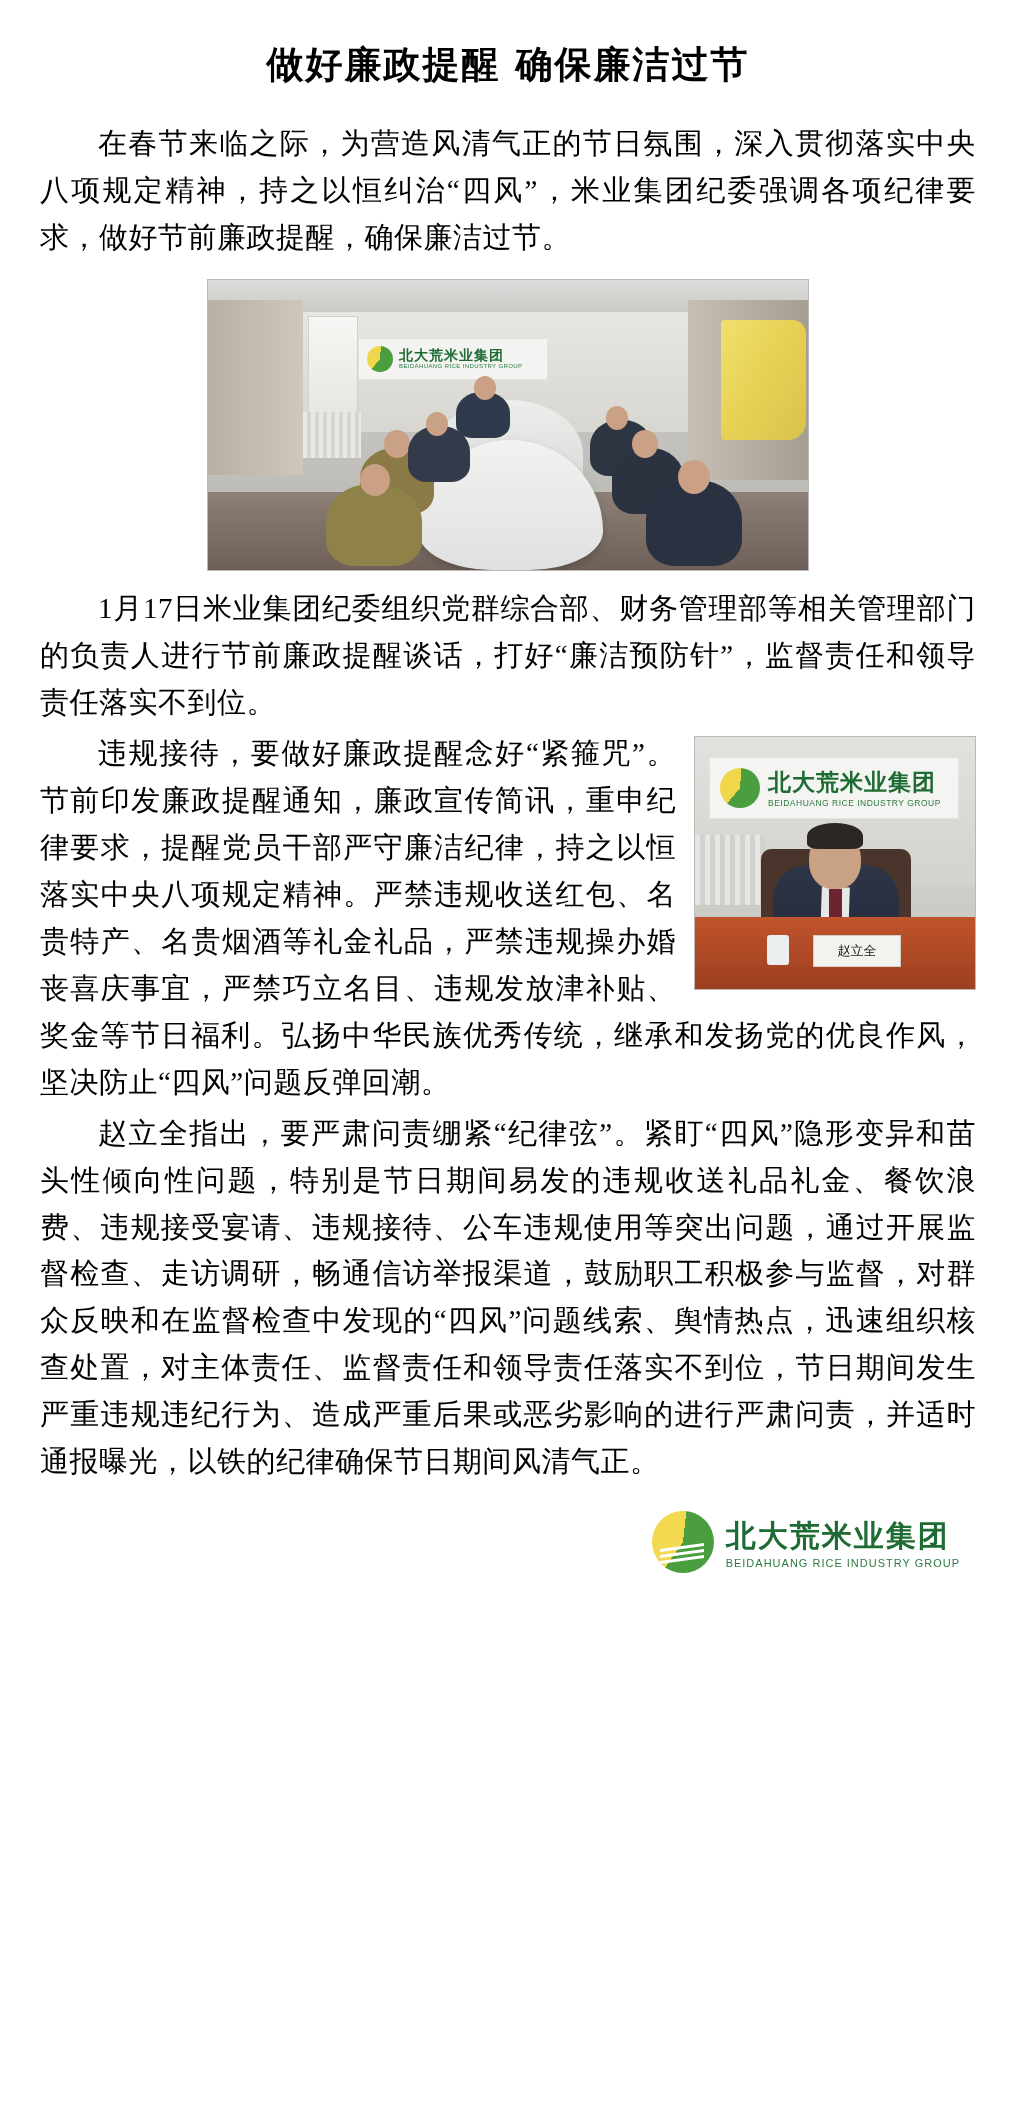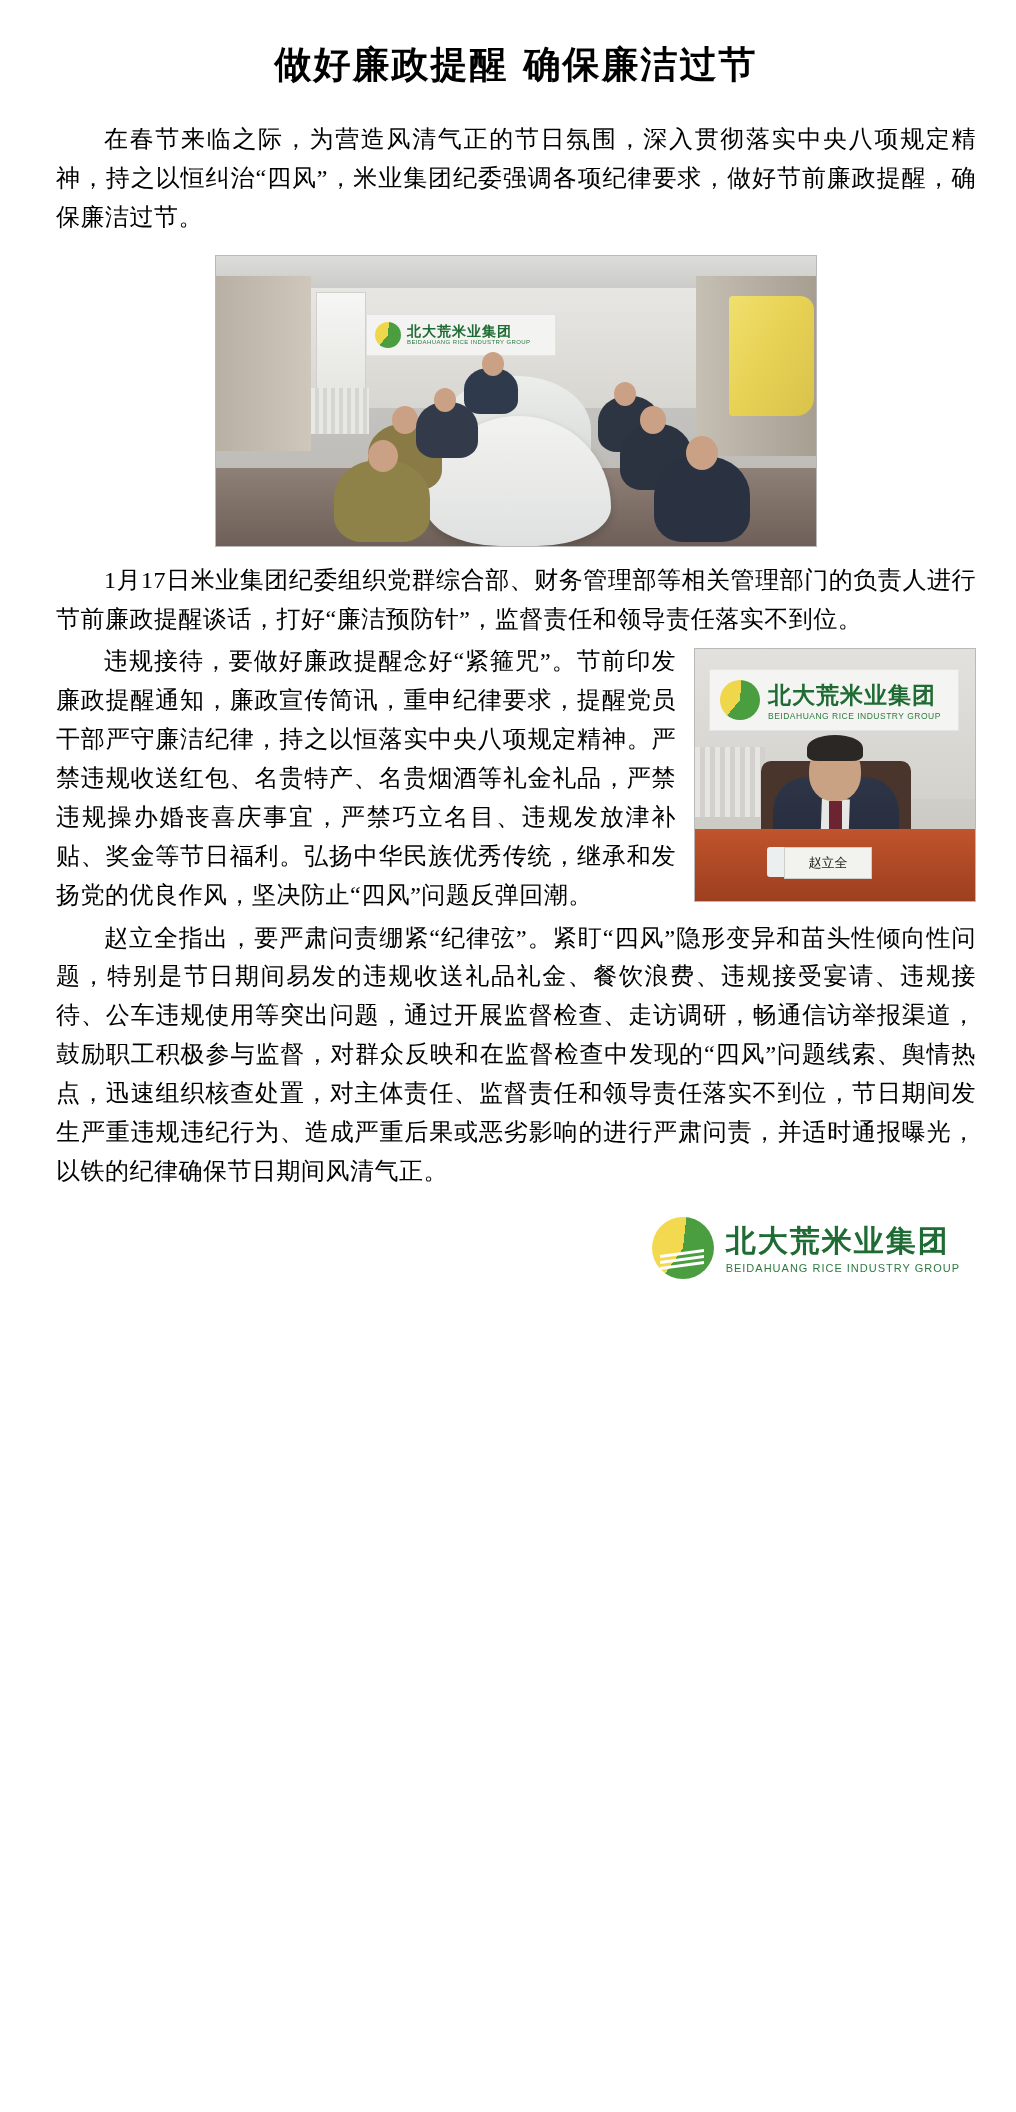--- a/index.html
+++ b/index.html
@@ -10,33 +10,33 @@
   body {
     width: 1016px;
     min-height: 2112px;
     font-family: "Liberation Serif", "DejaVu Serif", serif;
     color: #000000;
   }
   .page {
     width: 1016px;
     min-height: 2112px;
     box-sizing: border-box;
-    padding: 24px 40px 20px 56px;
+    padding: 24px 40px 20px 40px;
     position: relative;
   }
   .doc-title {
     text-align: center;
     font-size: 37px;
     font-weight: bold;
     letter-spacing: 2px;
     margin: 16px 0 30px 0;
     font-family: "DejaVu Sans", "Liberation Sans", sans-serif;
   }
   .para {
-    font-size: 24px;
+    font-size: 29px;
     line-height: 1.62;
     text-align: justify;
     text-justify: inter-ideograph;
     margin: 0 0 4px 0;
     text-indent: 2em;
     letter-spacing: 0.5px;
   }
   
   .photo-block {
     margin: 18px 0 14px 0;
@@ -190,21 +190,21 @@
   }
   .pt-head {
     position: absolute; left: 114px; top: 92px; width: 52px; height: 60px;
     background: #c9a183; border-radius: 50% 50% 44% 44%;
   }
   .pt-hair {
     position: absolute; left: 112px; top: 86px; width: 56px; height: 26px;
     background: #2b2724; border-radius: 50% 50% 20% 20%;
   }
   .pt-nameplate {
-    position: absolute; left: 89px; bottom: 22px; width: 86px; height: 30px;
+    position: absolute; left: 118px; bottom: 22px; width: 86px; height: 30px;
     background: #f2f2ee; border: 1px solid #cfcfca;
     display: flex; align-items: center; justify-content: center;
     font-size: 13px; color: #1a1a1a;
     font-family: "DejaVu Sans","Liberation Sans",sans-serif;
   }
   .pt-cup {
     position: absolute; left: 72px; bottom: 24px; width: 22px; height: 30px;
     background: #eceff0; border-radius: 3px;
   }
   

